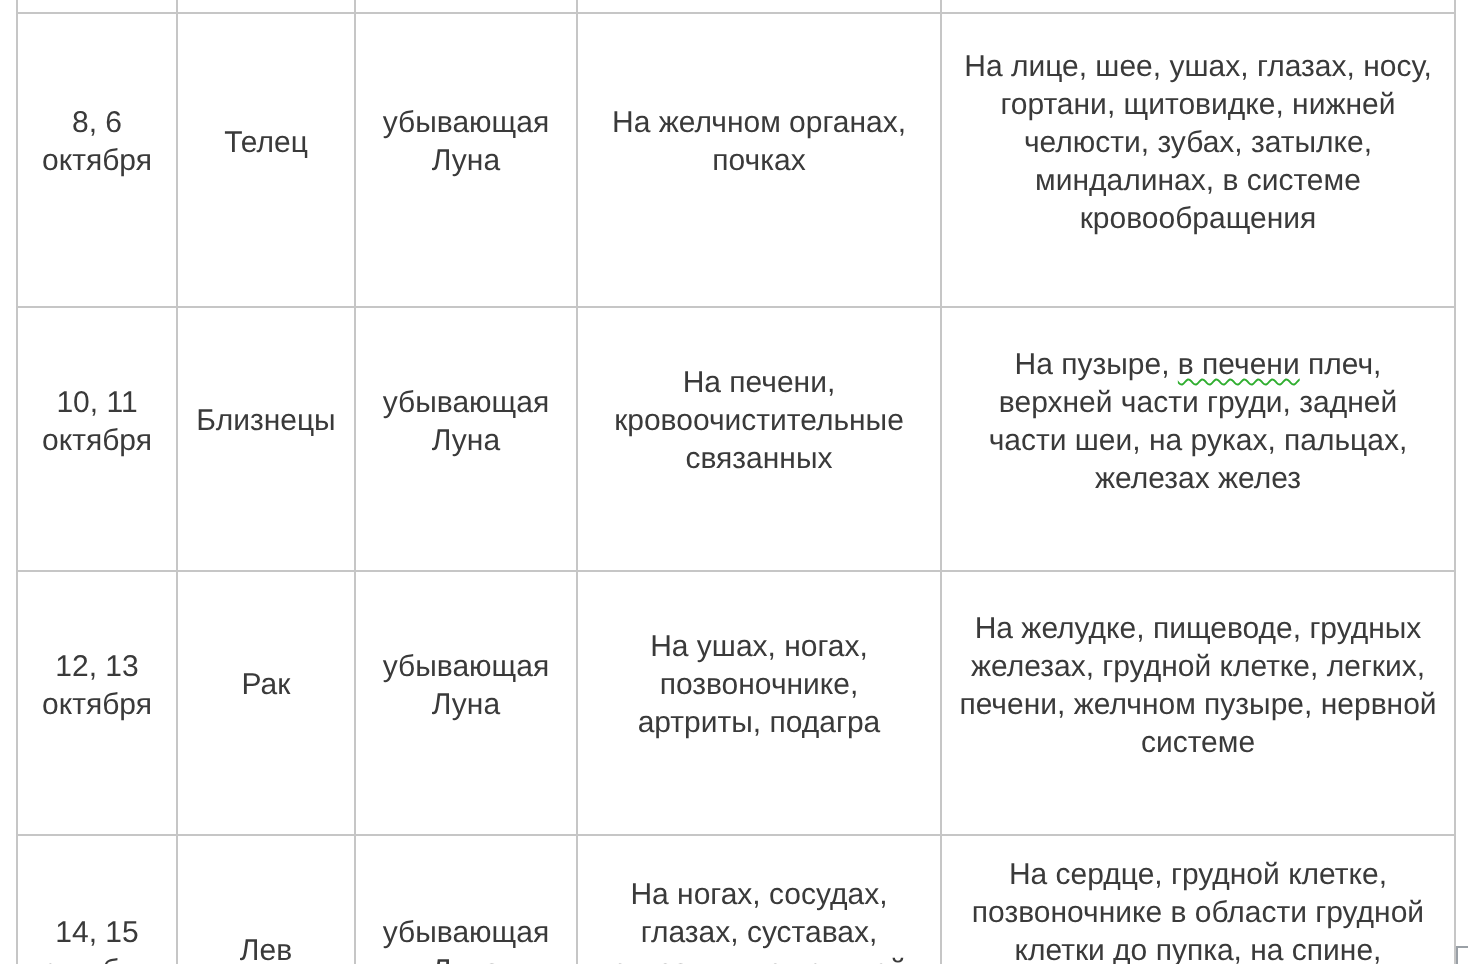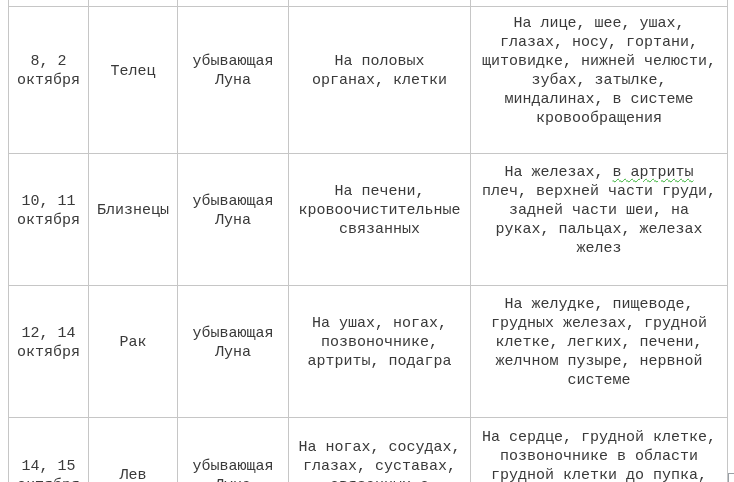--- a/index.html
+++ b/index.html
@@ -28,21 +28,20 @@
     font-size: 15px;
     line-height: 19px;
   }
   table.calendar td {
     border: 1px solid #c6c6c6;
     text-align: center;
     vertical-align: middle;
     padding: 2px 8px 20px 8px;
     background: #ffffff;
     word-break: normal;
-    font-family: Liberation Mono, monospace;
   }
   tr.partial-row td {
     height: 7px;
     padding: 0;
     border-top: none;
   }
   tr.data-row-1 td { height: 124px; }
   tr.data-row-2 td { height: 109px; }
   tr.data-row-3 td { height: 109px; }
   tr.data-row-4 td { height: 111px; }
@@ -81,37 +80,37 @@
     <tbody>
       <tr class="partial-row">
         <td></td>
         <td></td>
         <td></td>
         <td class="col-operations"></td>
         <td class="col-vulnerable"></td>
       </tr>
 
       <tr class="data-row-1">
-        <td>8, 2 октября</td>
+        <td>8, 6 октября</td>
         <td>Телец</td>
         <td>убывающая Луна</td>
-        <td class="col-operations">На половых органах, клетки</td>
+        <td class="col-operations">На желчном органах, почках</td>
         <td class="col-vulnerable">На лице, шее, ушах, глазах, носу, гортани, щитовидке, нижней челюсти, зубах, затылке, миндалинах, в системе кровообращения</td>
       </tr>
 
       <tr class="data-row-2">
         <td>10, 11 октября</td>
         <td>Близнецы</td>
         <td>убывающая Луна</td>
         <td class="col-operations">На печени, кровоочистительные связанных</td>
-        <td class="col-vulnerable"><span>На железах, </span><span class="spellcheck">в артриты</span><span> плеч, верхней части груди, задней части шеи, на руках, пальцах, железах желез</span></td>
+        <td class="col-vulnerable"><span>На пузыре, </span><span class="spellcheck">в печени</span><span> плеч, верхней части груди, задней части шеи, на руках, пальцах, железах желез</span></td>
       </tr>
 
       <tr class="data-row-3">
-        <td>12, 14 октября</td>
+        <td>12, 13 октября</td>
         <td>Рак</td>
         <td>убывающая Луна</td>
         <td class="col-operations">На ушах, ногах, позвоночнике, артриты, подагра</td>
         <td class="col-vulnerable">На желудке, пищеводе, грудных железах, грудной клетке, легких, печени, желчном пузыре, нервной системе</td>
       </tr>
 
       <tr class="data-row-4">
         <td>14, 15 октября</td>
         <td>Лев</td>
         <td>убывающая Луна</td>

